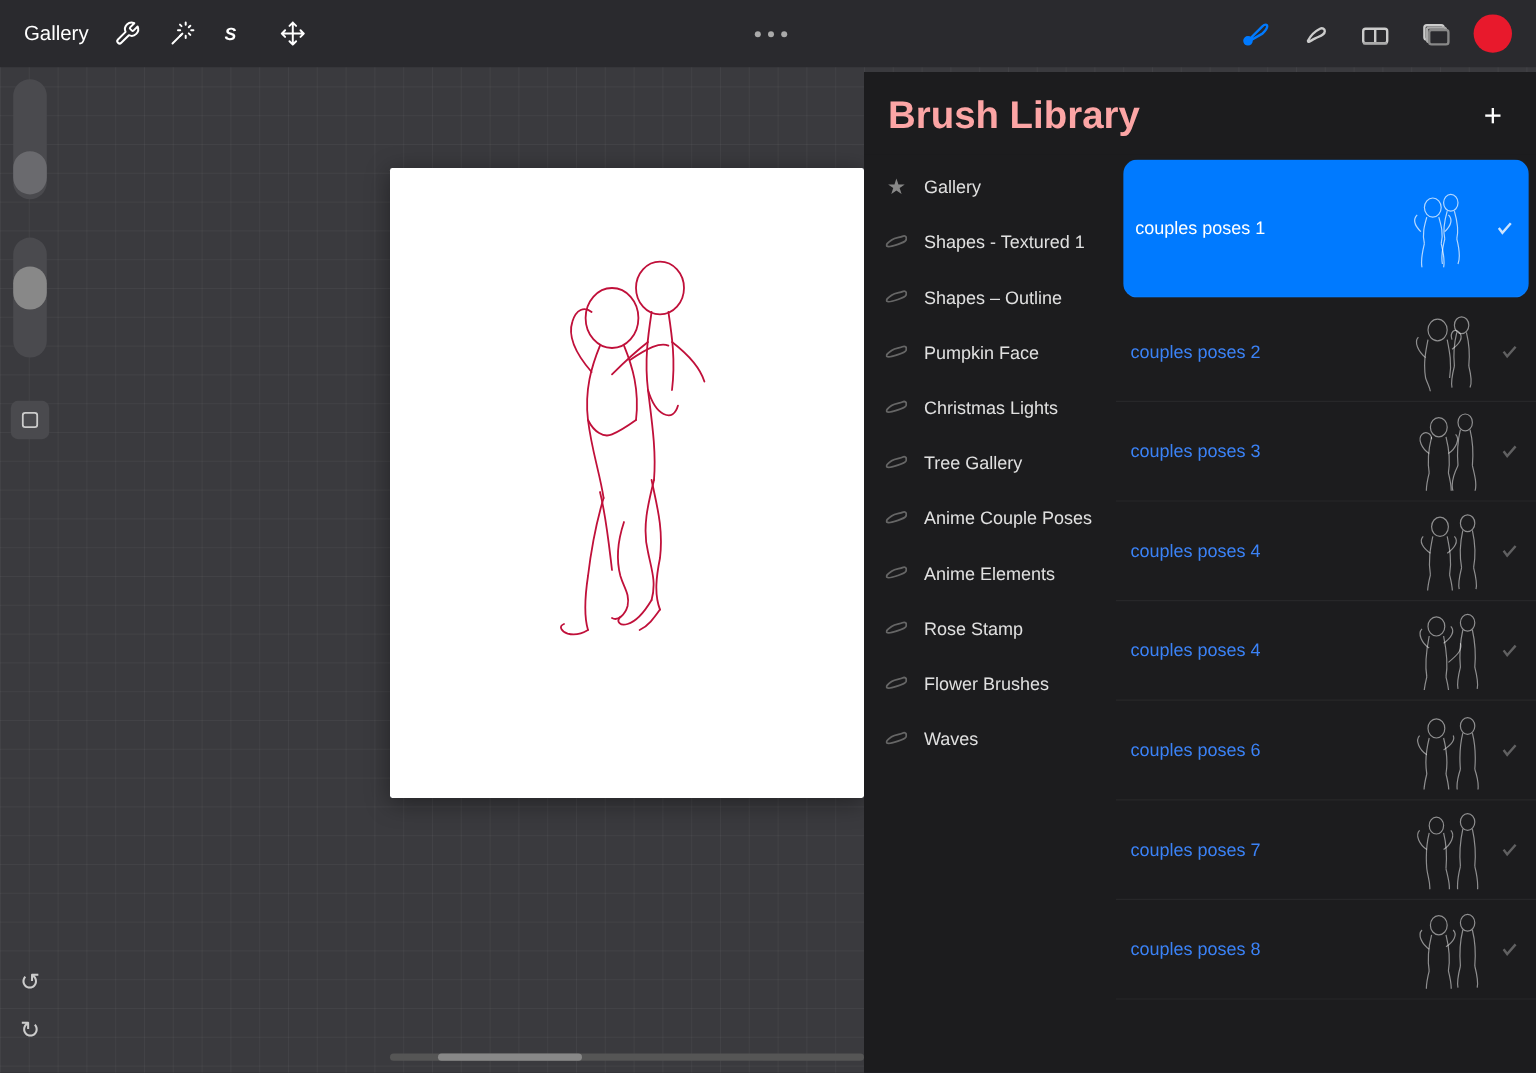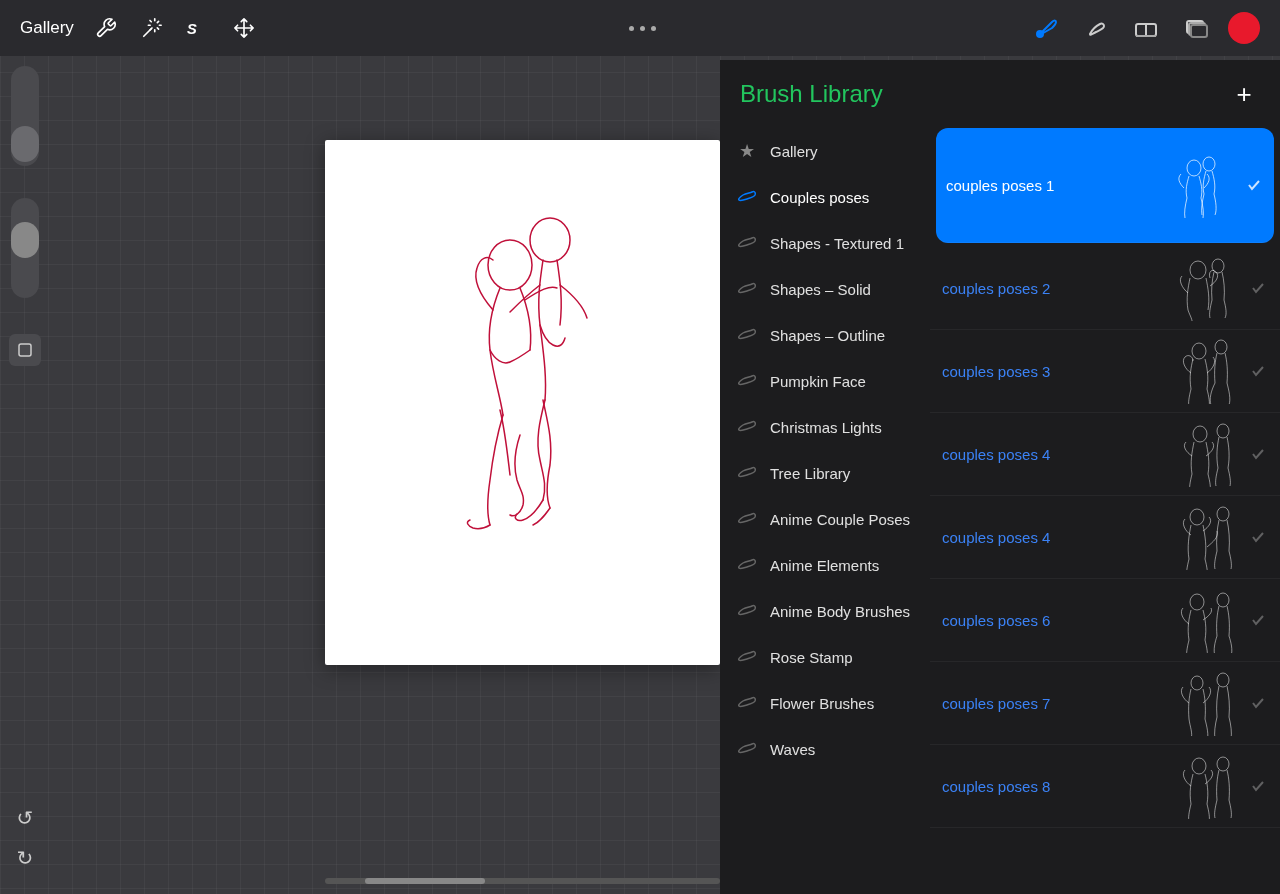--- a/index.html
+++ b/index.html
@@ -172,23 +172,23 @@
       z-index: 50;
     }
     .panel-header {
       display: flex;
       align-items: center;
       justify-content: space-between;
       padding: 18px 20px 14px 20px;
       flex-shrink: 0;
     }
     .panel-title {
-      color: #22c55e;
-      font-size: 24px;
-      font-weight: 400;
+      color: #fca5a5;
+      font-size: 32px;
+      font-weight: 700;
     }
     .panel-add-btn {
       width: 32px;
       height: 32px;
       display: flex;
       align-items: center;
       justify-content: center;
       cursor: pointer;
       color: #fff;
       font-size: 26px;
@@ -460,48 +460,32 @@
 
     <div class="category-list">
 
       <div class="category-item">
         <div class="category-icon">
           <span class="cat-star">★</span>
         </div>
         <span>Gallery</span>
       </div>
 
-      <div class="category-item active">
-        <div class="category-icon">
-          <svg width="18" height="14" viewBox="0 0 18 14" fill="none">
-              <path d="M14 2 C16 1 18 2 17 5 C16 7 12 8 9 9 C6 10 2 11 1 10 C0 9 2 7 5 5 C8 3 12 3 14 2Z" stroke="#007aff" stroke-width="1.5"></path>
-            </svg>
-        </div>
-        <span>Couples poses</span>
-      </div>
 
 
 
       <div class="category-item">
         <div class="category-icon">
           <svg width="18" height="14" viewBox="0 0 18 14" fill="none">
               <path d="M14 2 C16 1 18 2 17 5 C16 7 12 8 9 9 C6 10 2 11 1 10 C0 9 2 7 5 5 C8 3 12 3 14 2Z" stroke="#666" stroke-width="1.5"></path>
             </svg>
         </div>
         <span>Shapes - Textured 1</span>
       </div>
 
-      <div class="category-item">
-        <div class="category-icon">
-          <svg width="18" height="14" viewBox="0 0 18 14" fill="none">
-              <path d="M14 2 C16 1 18 2 17 5 C16 7 12 8 9 9 C6 10 2 11 1 10 C0 9 2 7 5 5 C8 3 12 3 14 2Z" stroke="#666" stroke-width="1.5"></path>
-            </svg>
-        </div>
-        <span>Shapes – Solid</span>
-      </div>
 
       <div class="category-item">
         <div class="category-icon">
           <svg width="18" height="14" viewBox="0 0 18 14" fill="none">
               <path d="M14 2 C16 1 18 2 17 5 C16 7 12 8 9 9 C6 10 2 11 1 10 C0 9 2 7 5 5 C8 3 12 3 14 2Z" stroke="#666" stroke-width="1.5"></path>
             </svg>
         </div>
         <span>Shapes – Outline</span>
       </div>
 
@@ -523,49 +507,41 @@
         <span>Christmas Lights</span>
       </div>
 
 
       <div class="category-item">
         <div class="category-icon">
           <svg width="18" height="14" viewBox="0 0 18 14" fill="none">
               <path d="M14 2 C16 1 18 2 17 5 C16 7 12 8 9 9 C6 10 2 11 1 10 C0 9 2 7 5 5 C8 3 12 3 14 2Z" stroke="#666" stroke-width="1.5"></path>
             </svg>
         </div>
-        <span>Tree Library</span>
+        <span>Tree Gallery</span>
       </div>
 
       <div class="category-item">
         <div class="category-icon">
           <svg width="18" height="14" viewBox="0 0 18 14" fill="none">
               <path d="M14 2 C16 1 18 2 17 5 C16 7 12 8 9 9 C6 10 2 11 1 10 C0 9 2 7 5 5 C8 3 12 3 14 2Z" stroke="#666" stroke-width="1.5"></path>
             </svg>
         </div>
         <span>Anime Couple Poses</span>
       </div>
 
       <div class="category-item">
         <div class="category-icon">
           <svg width="18" height="14" viewBox="0 0 18 14" fill="none">
               <path d="M14 2 C16 1 18 2 17 5 C16 7 12 8 9 9 C6 10 2 11 1 10 C0 9 2 7 5 5 C8 3 12 3 14 2Z" stroke="#666" stroke-width="1.5"></path>
             </svg>
         </div>
         <span>Anime Elements</span>
       </div>
 
-      <div class="category-item">
-        <div class="category-icon">
-          <svg width="18" height="14" viewBox="0 0 18 14" fill="none">
-              <path d="M14 2 C16 1 18 2 17 5 C16 7 12 8 9 9 C6 10 2 11 1 10 C0 9 2 7 5 5 C8 3 12 3 14 2Z" stroke="#666" stroke-width="1.5"></path>
-            </svg>
-        </div>
-        <span>Anime Body Brushes</span>
-      </div>
 
       <div class="category-item">
         <div class="category-icon">
           <svg width="18" height="14" viewBox="0 0 18 14" fill="none">
               <path d="M14 2 C16 1 18 2 17 5 C16 7 12 8 9 9 C6 10 2 11 1 10 C0 9 2 7 5 5 C8 3 12 3 14 2Z" stroke="#666" stroke-width="1.5"></path>
             </svg>
         </div>
         <span>Rose Stamp</span>
       </div>
 

